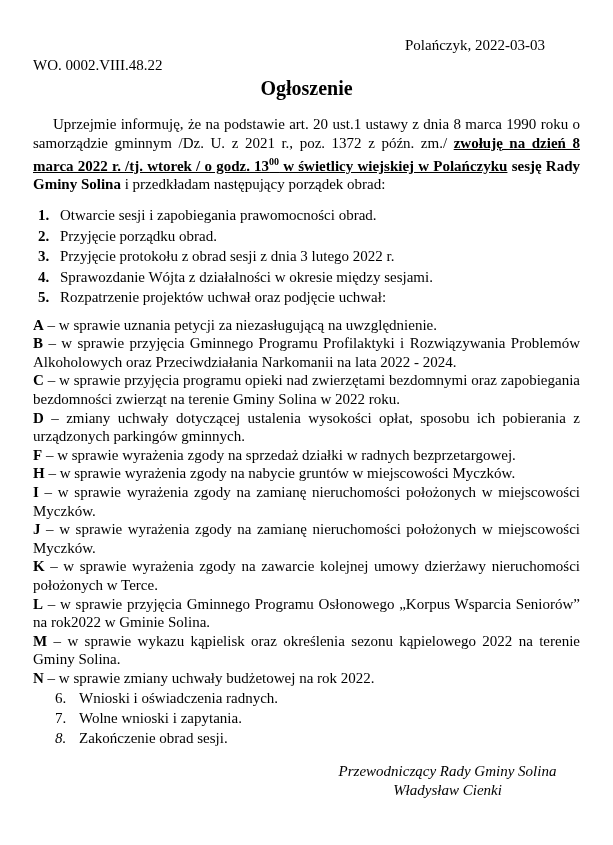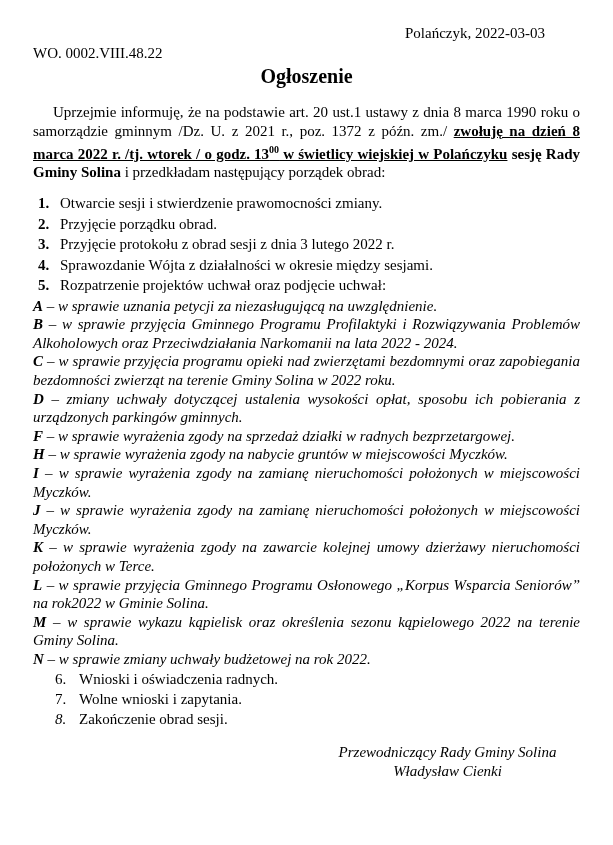--- a/index.html
+++ b/index.html
@@ -4,21 +4,21 @@
 <style>
   * { box-sizing: border-box; margin: 0; padding: 0; }
   html, body { background: #ffffff; }
   .page {
     width: 613px;
     height: 845px;
     background: #ffffff;
     color: #000000;
     font-family: "Liberation Serif", "DejaVu Serif", serif;
     font-size: 15px;
-    padding: 24px 33px 0 33px;
+    padding: 36px 33px 0 33px;
     overflow: hidden;
   }
   .date-line {
     text-align: right;
     padding-right: 35px;
     line-height: 19px;
   }
   .ref {
     font-weight: normal;
     line-height: 19px;
@@ -36,21 +36,21 @@
     text-align: justify;
     text-indent: 20px;
     line-height: 18.8px;
   }
   .b { font-weight: bold; }
   .u { text-decoration: underline; }
   .intro sup { font-size: 10px; font-weight: bold; }
   .agenda-top { margin-top: 11px; padding-left: 5px; }
   .agenda-top .num-row { display: flex; line-height: 20.5px; }
   .agenda-top .num { font-weight: bold; width: 22px; flex: 0 0 22px; }
-  .resolutions { margin-top: 1px; font-style: italic; }
+  .resolutions { margin-top: 8px; }
   .resolutions p {
     text-align: justify;
     line-height: 18.6px;
   }
   .res-letter { font-weight: bold; }
   .agenda-bottom { margin-top: 0px; padding-left: 22px; }
   .agenda-bottom .num-row { display: flex; line-height: 20px; }
   .agenda-bottom .num { width: 24px; flex: 0 0 24px; }
   .agenda-bottom .num.it { font-style: italic; }
   .signature {
@@ -68,21 +68,21 @@
 <div class="page">
   <div class="date-line">Polańczyk, 2022-03-03</div>
   <div class="ref">WO. 0002.VIII.48.22</div>
   <div class="doc-title">Ogłoszenie</div>
 
   <p class="intro"><span>Uprzejmie informuję, że na podstawie art. 20 ust.1 ustawy z dnia 8 marca 1990 roku o samorządzie gminnym /Dz. U. z 2021 r., poz. 1372 z późn. zm./ </span><span class="b u">zwołuję na dzień 8 marca 2022 r. /tj. wtorek / o godz. 13<sup>00</sup>  w świetlicy wiejskiej w Polańczyku</span><span>  </span><span class="b">sesję Rady Gminy Solina</span><span>  i przedkładam następujący porządek obrad:</span></p>
 
   <div class="agenda-top" id="agenda-top">
   <div class="num-row">
     <span class="num">1.</span>
-    <span class="txt">Otwarcie sesji i stwierdzenie prawomocności zmiany.</span>
+    <span class="txt">Otwarcie sesji i zapobiegania prawomocności obrad.</span>
   </div>
 
   <div class="num-row">
     <span class="num">2.</span>
     <span class="txt">Przyjęcie porządku obrad.</span>
   </div>
 
   <div class="num-row">
     <span class="num">3.</span>
     <span class="txt">Przyjęcie protokołu z obrad sesji z dnia 3 lutego 2022 r.</span>

